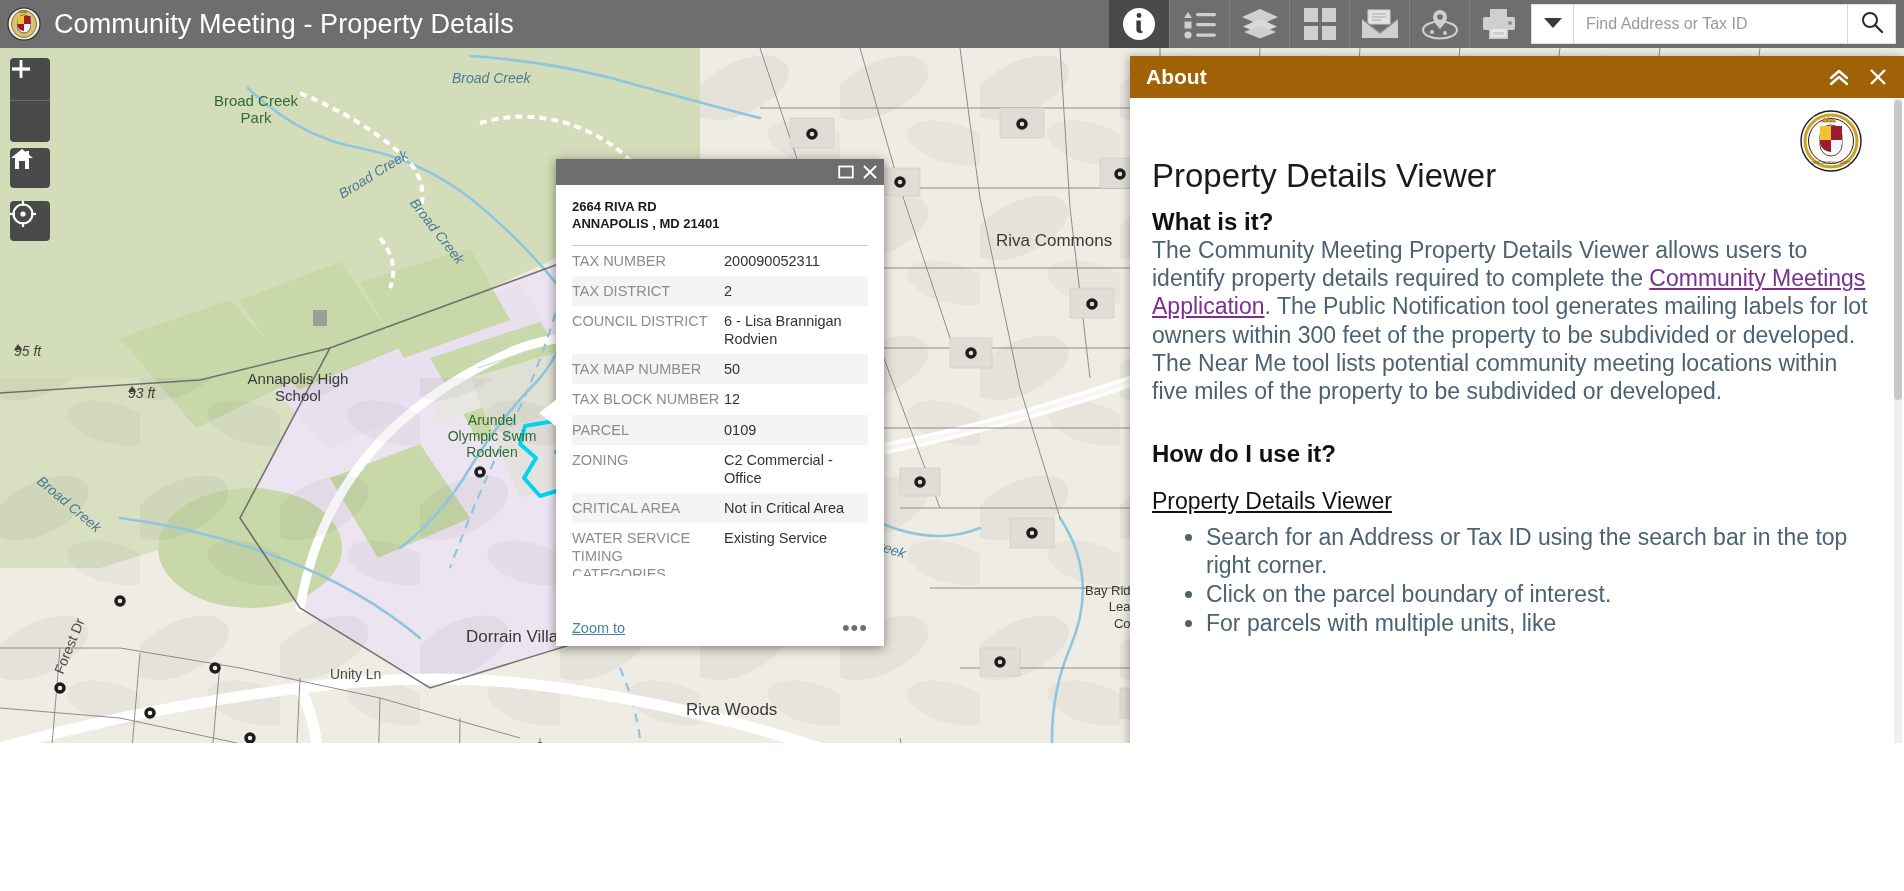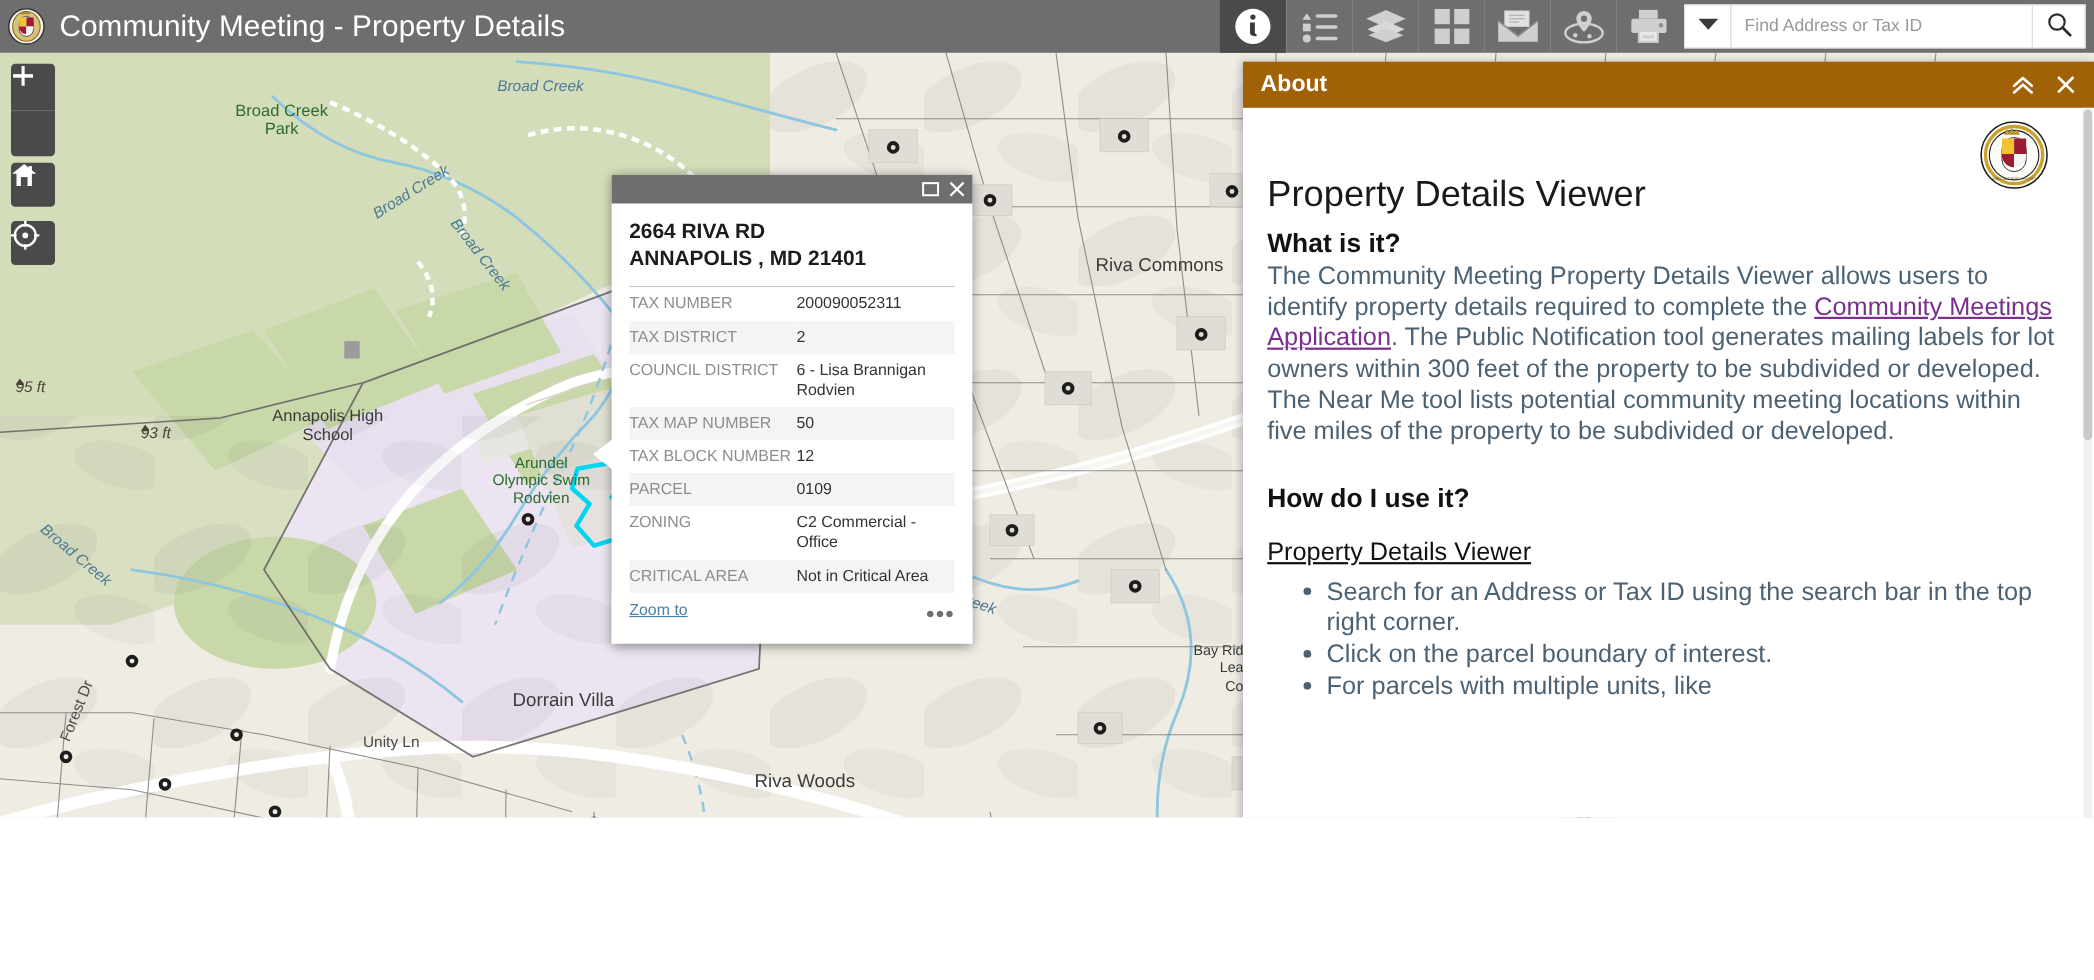--- a/index.html
+++ b/index.html
@@ -98,31 +98,31 @@
     position: absolute; left: 556px; top: 159px; width: 328px; z-index: 40;
     background: #fff; box-shadow: 0 2px 10px rgba(0,0,0,.45);
     font-family: "Liberation Sans", sans-serif;
   }
   .popup-head {
     height: 26px; background: #6e6e6e; display: flex; align-items: center;
     justify-content: flex-end; padding-right: 6px; gap: 8px;
   }
   .popup-head .pbtn { color: #fff; cursor: pointer; display:flex; align-items:center; justify-content:center; }
   .popup-body { padding: 14px 16px 0 16px; }
-  .popup-addr { font-size: 19px; font-weight: bold; color: #1c1c1c; line-height: 1.3; }
+  .popup-addr { font-size: 13px; font-weight: bold; color: #1c1c1c; line-height: 1.3; }
   .popup-hr { border: 0; border-top: 1px solid #c9c9c9; margin: 12px 0 0 0; }
   .attr-scroll { max-height: 330px; overflow: hidden; position: relative; }
   table.attrs { width: 100%; border-collapse: collapse; }
   table.attrs tr.odd { background: #f4f4f4; }
   table.attrs td { padding: 6px 4px 6px 0; vertical-align: top; font-size: 14.5px; line-height: 1.25; }
   td.k { color: #8d8d8d; width: 152px; padding-left: 2px; }
   td.v { color: #333; }
   .popup-foot {
-    display: flex; align-items: flex-end; justify-content: space-between;
-    padding: 8px 16px 22px 16px; background: #fff; position: relative; z-index: 3;
+    display: flex; align-items: center; justify-content: space-between;
+    padding: 8px 16px 10px 16px; background: #fff; position: relative; z-index: 3; margin-top: 36px;
   }
   .zoom-to { color: #4a7fa5; font-size: 14.5px; text-decoration: underline; cursor: pointer; }
   .dots { color: #6e6e6e; font-size: 22px; letter-spacing: 1px; cursor: pointer; line-height: 10px; }
   .popup-tail {
     position: absolute; left: 0px; top: 240px; width: 0; height: 0;
     border-top: 14px solid transparent; border-bottom: 14px solid transparent;
     border-right: 18px solid #fff; transform: translateX(-17px);
   }
 
   
@@ -605,20 +605,24 @@
                 <td class="v">0109</td>
               </tr>
             <tr>
                 <td class="k">ZONING</td>
                 <td class="v">C2 Commercial - Office</td>
               </tr>
             <tr class="odd">
                 <td class="k">CRITICAL AREA</td>
                 <td class="v">Not in Critical Area</td>
               </tr>
+            <tr>
+                <td class="k">WATER SERVICE TIMING CATEGORIES</td>
+                <td class="v">Existing Service</td>
+              </tr>
 
           </tbody>
         </table>
       </div>
     </div>
     <div class="popup-foot">
       <span class="zoom-to">Zoom to</span>
       <span class="dots">•••</span>
     </div>
   </div>

